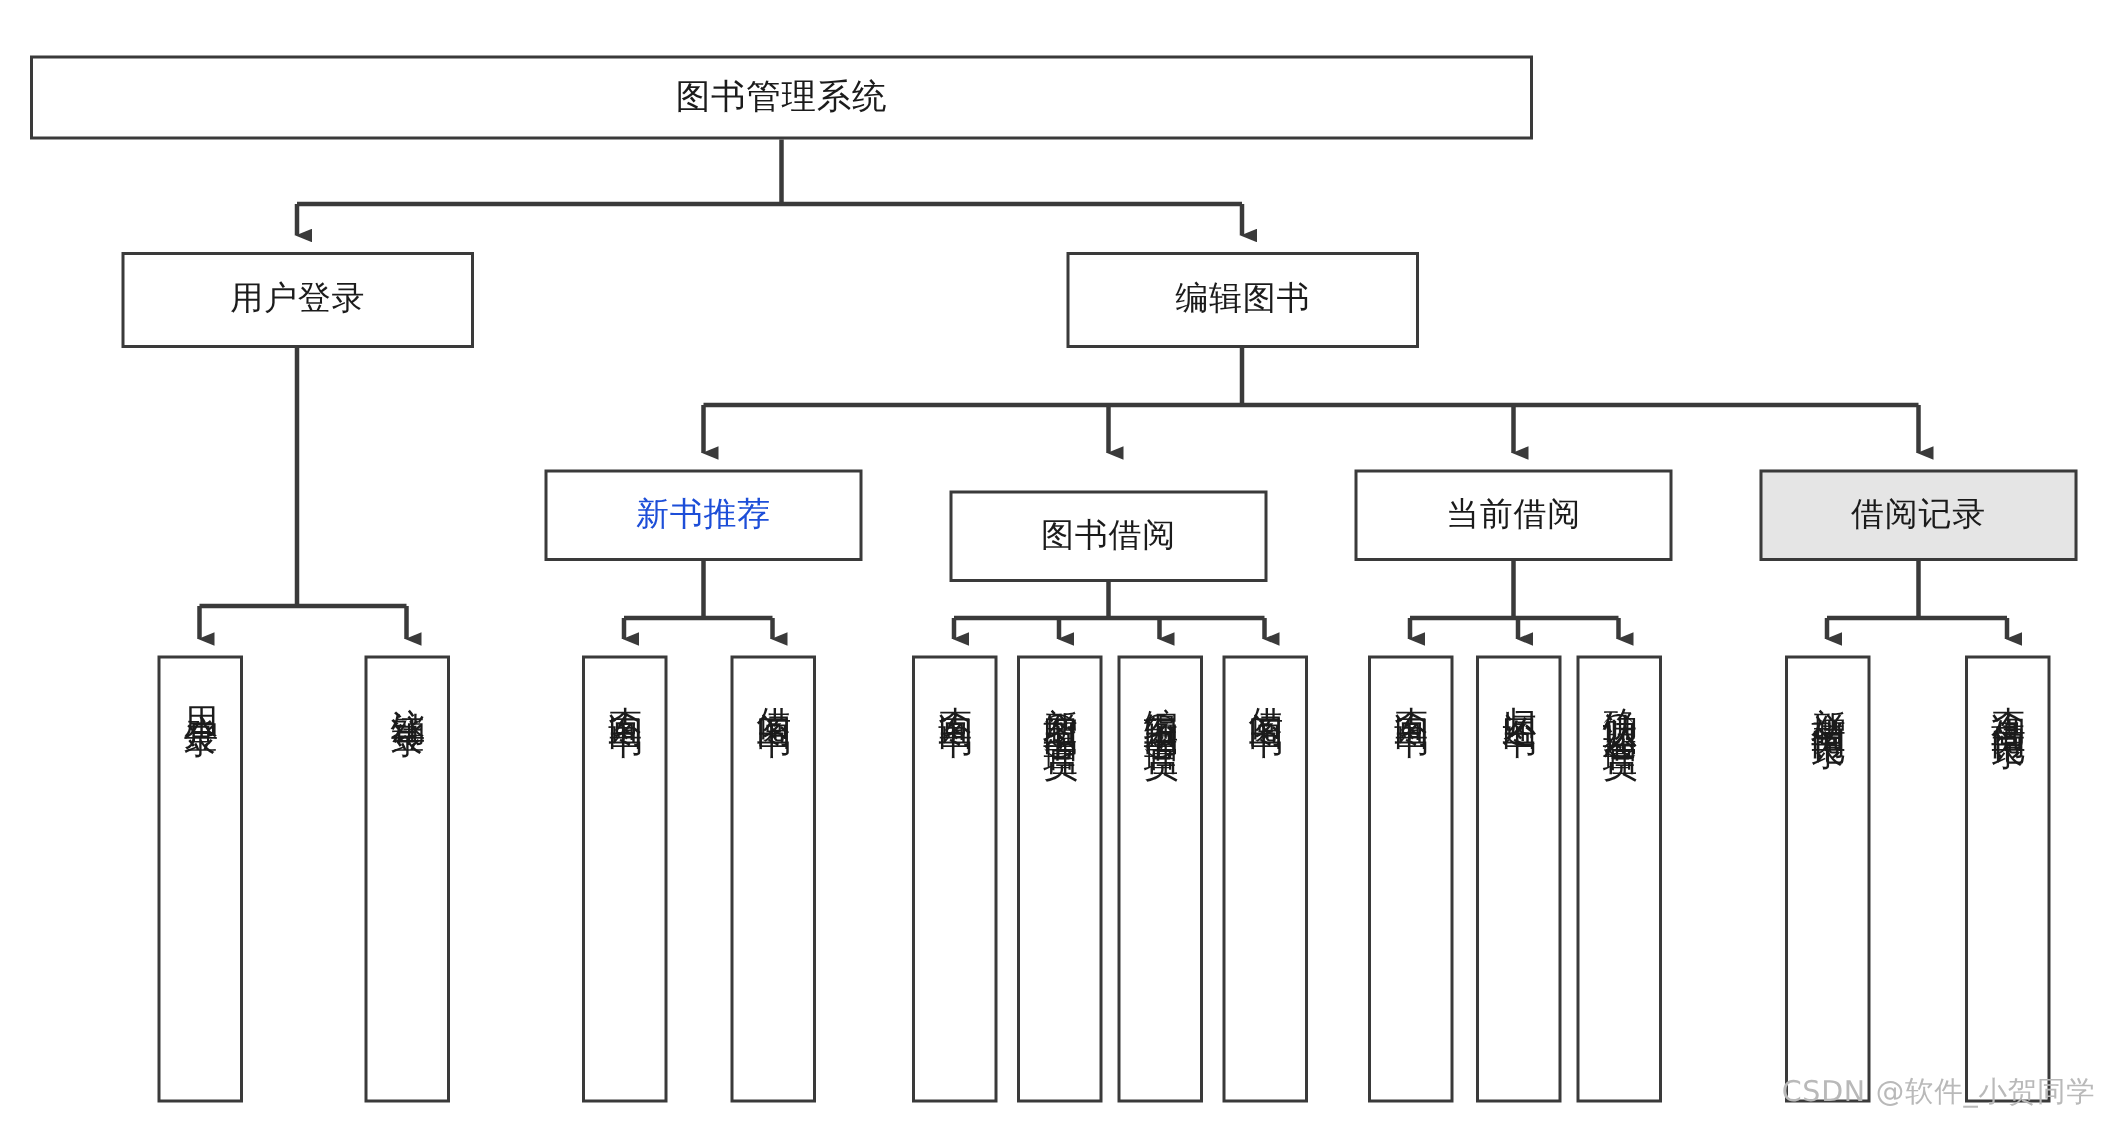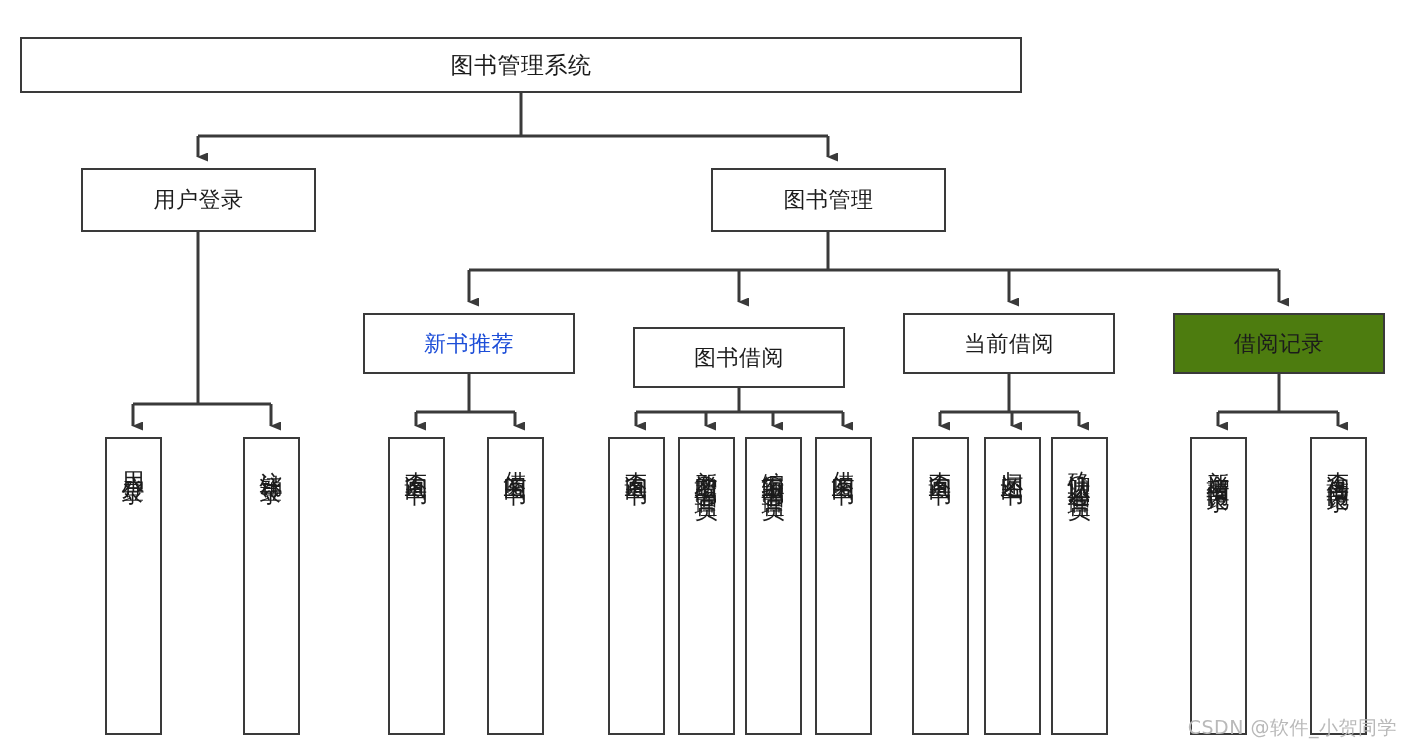--- a/index.html
+++ b/index.html
@@ -122,33 +122,33 @@
   </svg>
 
   <div class="node root horizontal" style="left: 20px; top: 12px; width: 1002px; height: 56px; border-color: rgb(58, 58, 58); background: rgb(255, 255, 255); color: rgb(27, 27, 27); margin-top: 25px;">
     <span class="node-label">图书管理系统</span>
   </div>
 
   <div class="node horizontal" style="left: 81px; top: 168px; width: 235px; height: 64px; border-color: rgb(58, 58, 58); background: rgb(255, 255, 255); color: rgb(27, 27, 27);">
     <span class="node-label">用户登录</span>
   </div>
   <div class="node horizontal" style="left: 711px; top: 168px; width: 235px; height: 64px; border-color: rgb(58, 58, 58); background: rgb(255, 255, 255); color: rgb(27, 27, 27);">
-    <span class="node-label">图书管理</span>
+    <span class="node-label">编辑图书</span>
   </div>
 
   <div class="node horizontal" style="left: 363px; top: 313px; width: 212px; height: 61px; border-color: rgb(58, 58, 58); background: rgb(255, 255, 255); color: #1d4ed8;">
     <span class="node-label">新书推荐</span>
   </div>
   <div class="node horizontal" style="left: 633px; top: 313px; width: 212px; height: 61px; border-color: rgb(58, 58, 58); background: rgb(255, 255, 255); color: rgb(27, 27, 27); margin-top: 14px;">
     <span class="node-label">图书借阅</span>
   </div>
   <div class="node horizontal" style="left: 903px; top: 313px; width: 212px; height: 61px; border-color: rgb(58, 58, 58); background: rgb(255, 255, 255); color: rgb(27, 27, 27);">
     <span class="node-label">当前借阅</span>
   </div>
-  <div class="node horizontal" style="left: 1173px; top: 313px; width: 212px; height: 61px; border-color: rgb(58, 58, 58); background: #4d7c0f; color: rgb(27, 27, 27);">
+  <div class="node horizontal" style="left: 1173px; top: 313px; width: 212px; height: 61px; border-color: rgb(58, 58, 58); background: #e5e5e5; color: rgb(27, 27, 27);">
     <span class="node-label">借阅记录</span>
   </div>
 
   <div class="node vertical" style="left: 105px; top: 437px; width: 57px; height: 298px; border-color: rgb(58, 58, 58); background: rgb(255, 255, 255); color: rgb(27, 27, 27);">
     <span class="node-label">用户登录</span>
   </div>
   <div class="node vertical" style="left: 243px; top: 437px; width: 57px; height: 298px; border-color: rgb(58, 58, 58); background: rgb(255, 255, 255); color: rgb(27, 27, 27);">
     <span class="node-label">注销登录</span>
   </div>
   <div class="node vertical" style="left: 388px; top: 437px; width: 57px; height: 298px; border-color: rgb(58, 58, 58); background: rgb(255, 255, 255); color: rgb(27, 27, 27);">

